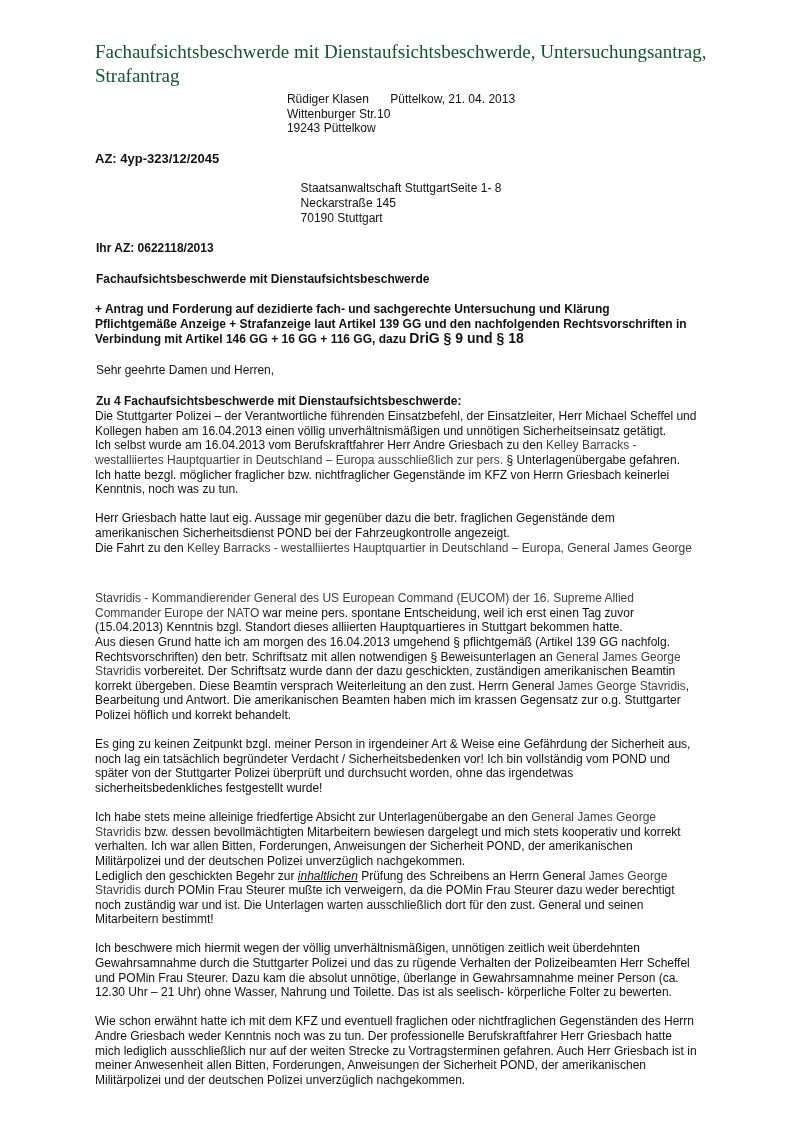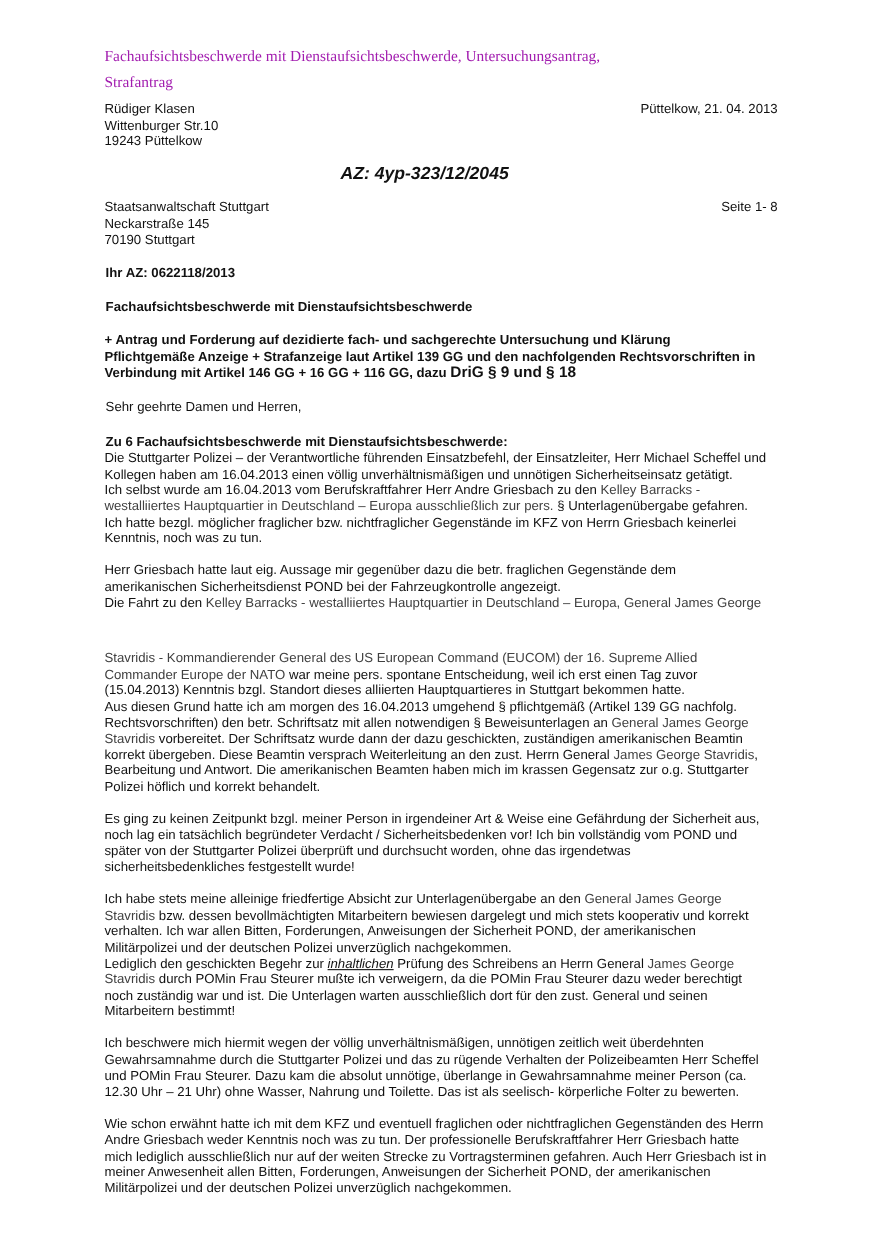--- a/index.html
+++ b/index.html
@@ -3,26 +3,26 @@
 <meta charset="utf-8">
 <style>
   html, body { margin: 0; padding: 0; background: #ffffff; }
   body { width: 800px; height: 1131px; position: relative; overflow: hidden; }
   .page {
     position: absolute; left: 95px; top: 40px; width: 612px;
     font-family: "Liberation Sans", sans-serif; font-size: 12px; line-height: 14.6px;
     color: #111111;
   }
   .doc-title {
-    font-family: "Liberation Serif", serif; font-size: 14px; line-height: 24px;
-    color: #a21caf; margin: 0 0 4px 0; font-weight: normal;
+    font-family: "Liberation Serif", serif; font-size: 19px; line-height: 24px;
+    color: #14532d; margin: 0 0 4px 0; font-weight: normal;
   }
-  .row { display: flex; justify-content: space-between; }
+  .row { display: flex; justify-content: center; }
   .line { display: block; white-space: nowrap; }
-  .az { text-align: center; font-weight: bold; font-size: 16px; margin: 16px 0 15px 0; padding-right: 30px; font-style: italic; }
+  .az { text-align: left; font-weight: bold; font-size: 13px; margin: 16px 0 15px 0; padding-right: 30px; }
   .bold { font-weight: bold; }
   .gap { height: 14.6px; }
   .red { color: #404040; margin-top: 36px; }
   .big { font-size: 14px; }
   .u { text-decoration: underline; font-style: italic; }
   p { margin: 1px; }
 </style>
 </head>
 <body>
 
@@ -61,21 +61,21 @@
   <div class="bold">
     <span class="line">+  Antrag und Forderung auf dezidierte fach- und sachgerechte Untersuchung und Klärung</span>
     <span class="line">Pflichtgemäße Anzeige + Strafanzeige laut Artikel 139 GG und den nachfolgenden Rechtsvorschriften in</span>
     <span class="line"><span>Verbindung mit Artikel 146 GG + 16 GG + 116 GG, dazu </span><span class="big">DriG § 9 und § 18</span></span>
   </div>
   <div class="gap"></div>
 
   <p>Sehr geehrte Damen und Herren,</p>
   <div class="gap"></div>
 
-  <p class="bold">Zu 6 Fachaufsichtsbeschwerde mit Dienstaufsichtsbeschwerde:</p>
+  <p class="bold">Zu 4 Fachaufsichtsbeschwerde mit Dienstaufsichtsbeschwerde:</p>
   <div>
     <span class="line">Die Stuttgarter Polizei – der Verantwortliche führenden Einsatzbefehl, der Einsatzleiter, Herr Michael Scheffel und</span>
     <span class="line">Kollegen haben am 16.04.2013 einen völlig unverhältnismäßigen und unnötigen Sicherheitseinsatz getätigt.</span>
     <span class="line"><span>Ich selbst wurde am 16.04.2013 vom Berufskraftfahrer Herr Andre Griesbach zu den  </span><span class="red">Kelley Barracks -</span></span>
     <span class="line"><span class="red">westalliiertes Hauptquartier in Deutschland – Europa ausschließlich zur pers.</span><span> § Unterlagenübergabe gefahren.</span></span>
     <span class="line">Ich hatte bezgl. möglicher fraglicher bzw. nichtfraglicher Gegenstände im KFZ von Herrn Griesbach keinerlei</span>
     <span class="line">Kenntnis, noch was zu tun.</span>
   </div>
   <div class="gap"></div>
 

